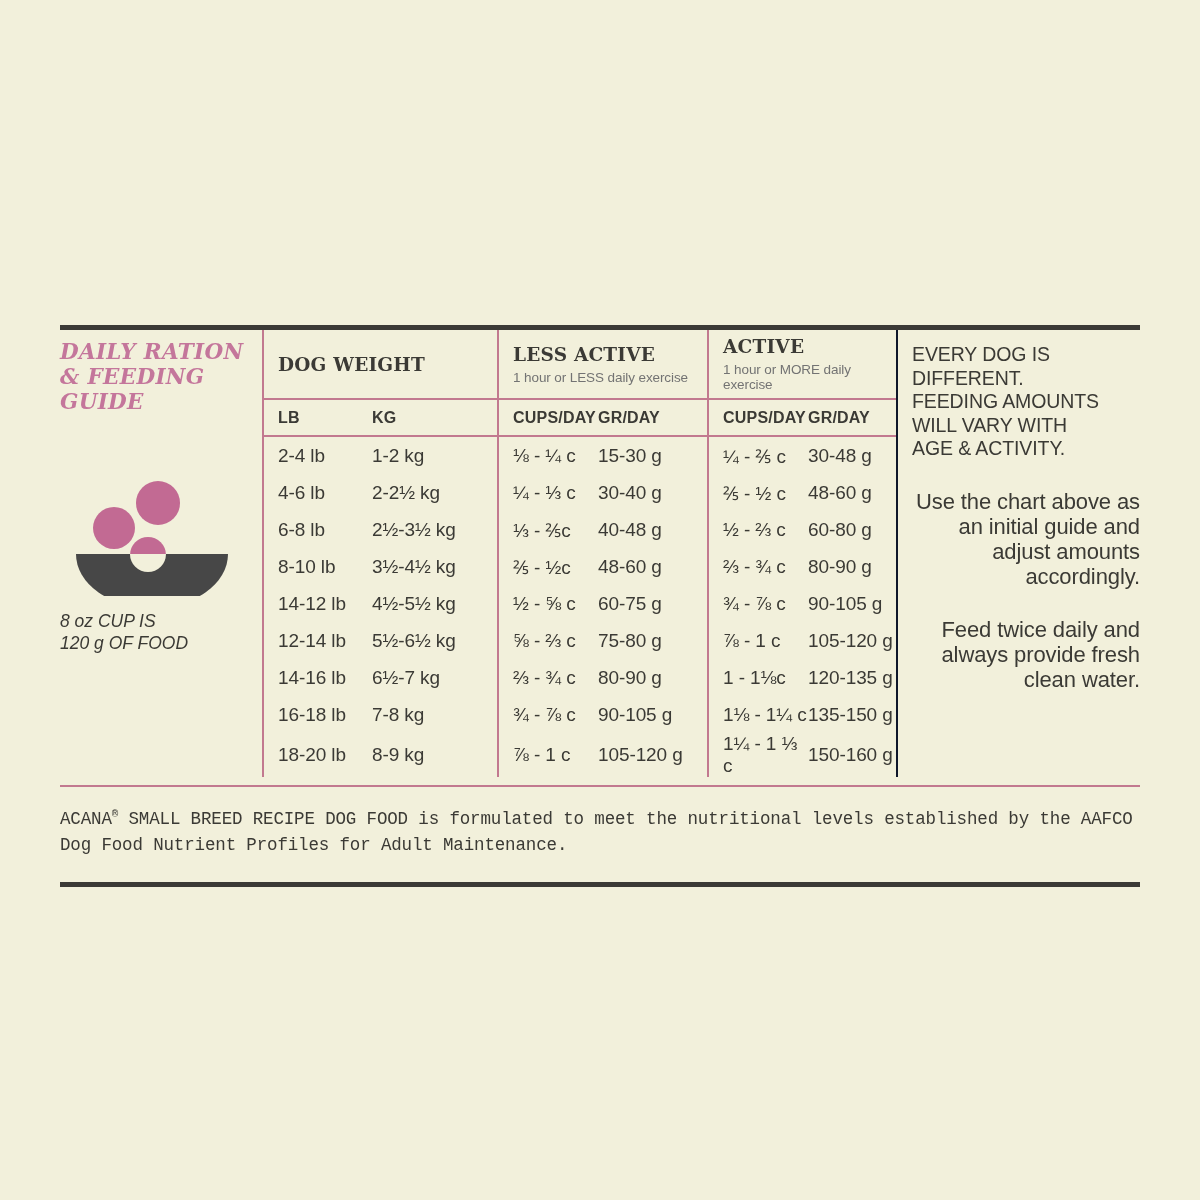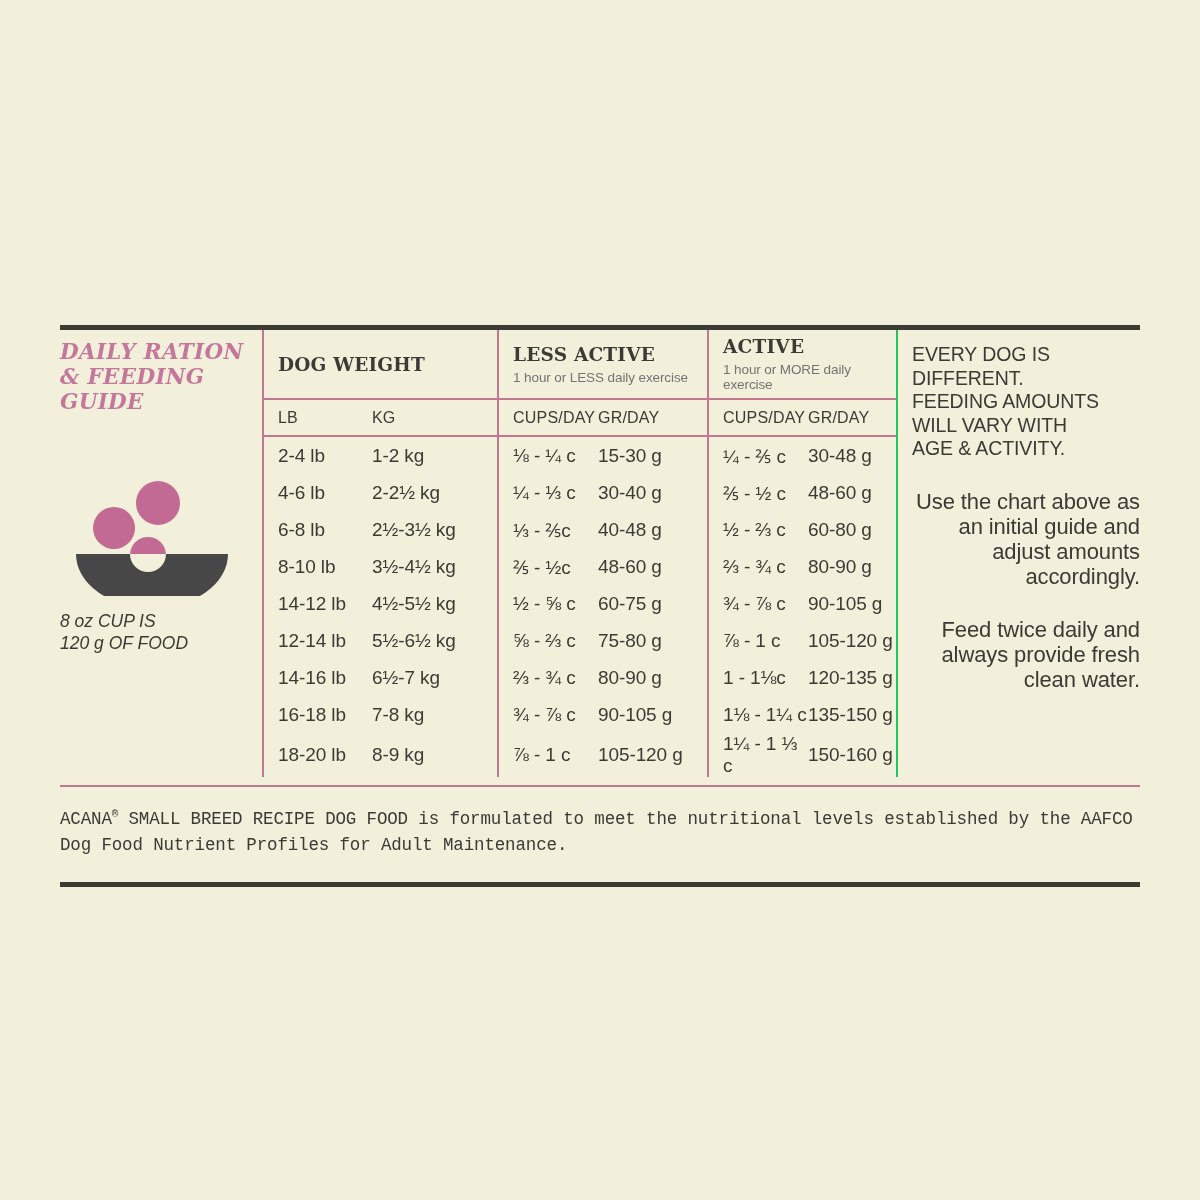--- a/index.html
+++ b/index.html
@@ -53,21 +53,21 @@
     flex: 0 0 202px;
     padding-top: 9px;
     position: relative;
     font-style: italic;
   }
   .col-table {
     width: 632px;
     flex: 0 0 632px;
     position: relative;
     border-left: 2px solid #c2798f;
-    border-right: 2px solid #22c55e;
+    border-right: 2px solid #0f172a;
   }
   .col-notes {
     flex: 1 1 auto;
     padding: 13px 0 0 14px;
   }
 
   
   .brand-title {
     font-family: "DejaVu Serif", serif;
     font-weight: bold;
@@ -124,21 +124,21 @@
     font-weight: normal;
     margin-top: 5px;
     color: #737373;
     letter-spacing: -0.1px;
   }
 
   .sub-row td {
     height: 35px;
     border-bottom: 2px solid #c2798f;
     font-size: 16px;
-    font-weight: normal;
+    font-weight: bold;
     letter-spacing: 0.2px;
     color: #3b3a35;
   }
 
   .data-row td {
     height: 37px;
     font-size: 19px;
     color: #3b3a35;
     letter-spacing: -0.1px;
   }

